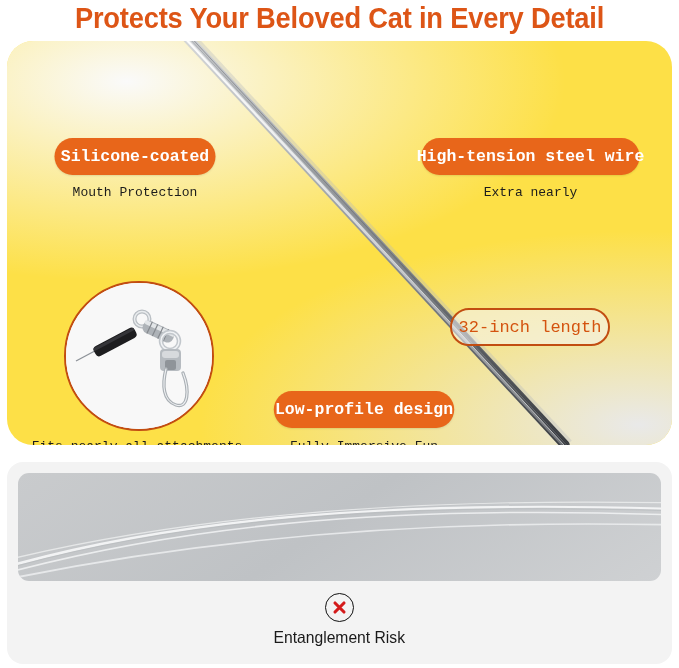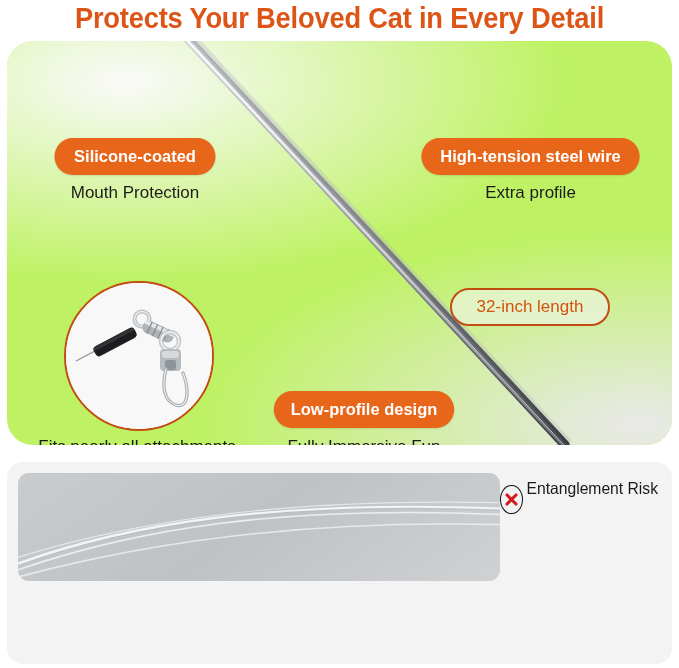--- a/index.html
+++ b/index.html
@@ -34,23 +34,24 @@
     white-space: nowrap;
   }
 
   
   .hero {
     position: absolute;
     left: 7px;
     top: 41px;
     width: 665px;
     height: 404px;
-    background: #bef264;
+    background: #fde047;
     border-radius: 26px;
     overflow: hidden;
+    font-family: Liberation Mono, monospace;
   }
   .hero-sheen {
     position: absolute;
     inset: 0;
     background:
       radial-gradient(120% 90% at 18% 10%, #fafafa 0%, rgba(250,250,250,0) 55%),
       radial-gradient(110% 80% at 95% 95%, #e9e9e9 0%, rgba(233,233,233,0) 60%);
     pointer-events: none;
   }
 
@@ -84,25 +85,26 @@
     align-items: center;
     justify-content: center;
     background: rgba(245,245,245,0.55);
     color: #D4530F;
     border: 2px solid #C24D11;
     border-radius: 999px;
     font-size: 17px;
     font-weight: normal;
     white-space: nowrap;
     box-sizing: border-box;
+    margin-top: 20px;
   }
   .subtext {
     position: absolute;
     color: #1c1c1c;
-    font-size: 17px;
+    font-size: 13px;
     line-height: 20px;
     text-align: center;
     white-space: nowrap;
   }
 
   
   #pill-silicone   { left: 45px;  top: 97px;  width: 166px; height: 37px; }
   #sub-silicone    { left: 45px;  top: 142px; width: 166px; }
   #pill-steel      { left: 411px; top: 97px;  width: 225px; height: 37px; }
   #sub-steel       { left: 411px; top: 142px; width: 225px; }
@@ -140,22 +142,22 @@
     gap: 10px;
   }
   .card {
     position: relative;
     flex: 1 1 0;
     background: #f3f3f3;
     border-radius: 16px;
     padding: 11px 11px 0 11px;
     box-sizing: border-box;
     display: flex;
-    flex-direction: row;
-    align-items: flex-start;
+    flex-direction: column;
+    align-items: center;
   }
   .card-image {
     width: 100%;
     height: 108px;
     border-radius: 11px;
     overflow: hidden;
     position: relative;
     background: linear-gradient(145deg, #c9cbcd 0%, #bfc2c5 48%, #cfd1d3 100%);
   }
   .card-image svg { display: block; width: 100%; height: 100%; }
@@ -258,21 +260,21 @@
     </svg>
   </div>
 
   <div class="pill" id="pill-silicone">Silicone-coated</div>
   <div class="subtext" id="sub-silicone">
     <div>Mouth Protection</div>
   </div>
 
   <div class="pill" id="pill-steel">High-tension steel wire</div>
   <div class="subtext" id="sub-steel">
-    <div>Extra profile</div>
+    <div>Extra nearly</div>
   </div>
 
   <div class="pill-outline" id="pill-length">32-inch length</div>
 
   <div class="pill" id="pill-lowprofile">Low-profile design</div>
   <div class="subtext" id="sub-lowprofile">
     <div>Fully Immersive Fun</div>
   </div>
 
   <div class="subtext" id="sub-attachments">Fits nearly all attachments</div>

